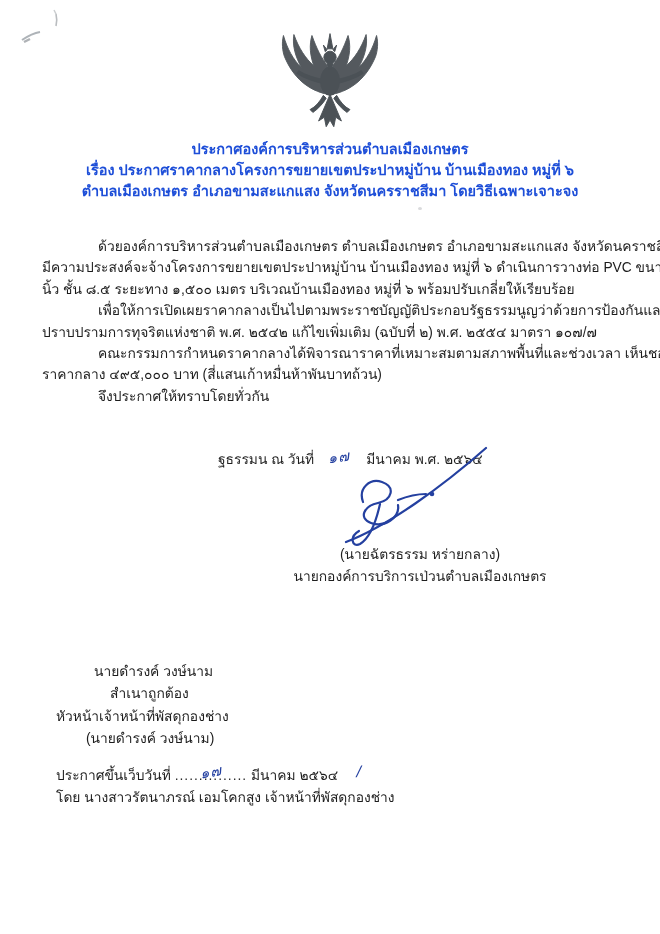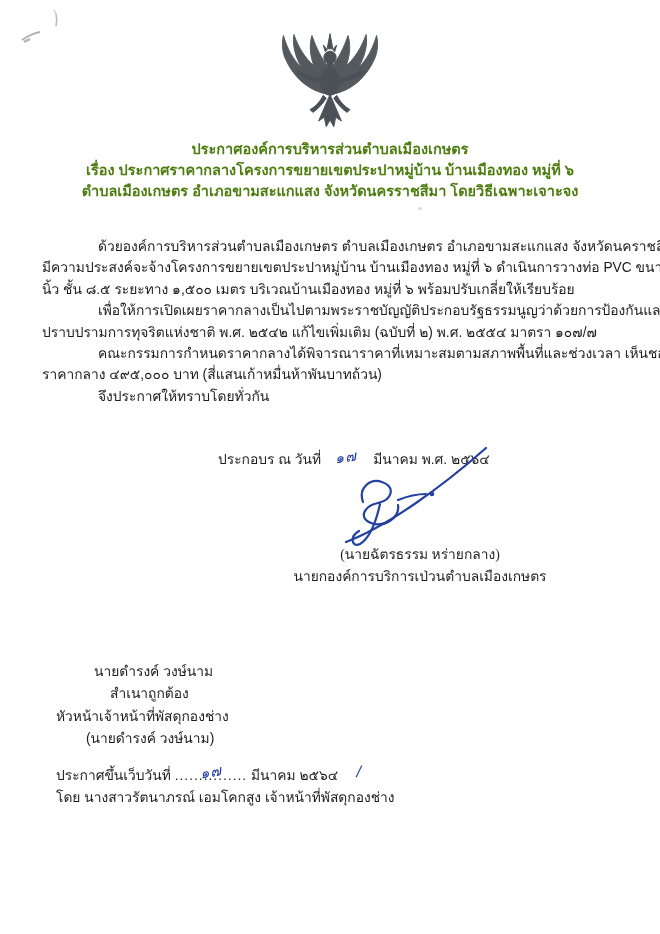--- a/index.html
+++ b/index.html
@@ -16,21 +16,21 @@
   
   .pencil-mark{position:absolute;left:16px;top:4px;}
 
   
   .emblem{position:absolute;left:268px;top:26px;width:124px;height:114px;}
 
   
   .title-block{
     position:absolute;top:139px;left:0;right:0;
     text-align:center;font-weight:700;font-size:14.5px;line-height:21px;
-    color:#4d7c0f;
+    color:#1d4ed8;
   }
   .title-block div{white-space:nowrap;}
 
   
   .body-block{
     position:absolute;top:236px;left:42px;right:26px;
     font-size:13.8px;line-height:21.4px;color:#1c1c1c;
   }
   .body-block .line{white-space:nowrap;}
   .body-block .indent{text-indent:56px;}
@@ -50,21 +50,21 @@
     transform:rotate(-8deg) translateY(-2px);
     letter-spacing:1px;
   }
   .date-line .hand{margin-right:16px;}
 
   
   .signature{position:absolute;left:318px;top:444px;width:175px;height:108px;}
 
   .signer-block{
     position:absolute;top:544px;left:253px;width:334px;
-    text-align:center;font-size:13.8px;line-height:22px;white-space:nowrap;font-family:Liberation Serif, serif;
+    text-align:center;font-size:13.8px;line-height:22px;white-space:nowrap;
   }
 
   
   .cert-block{
     position:absolute;top:661px;left:56px;
     font-size:13.8px;line-height:22.3px;color:#1c1c1c;
   }
   .cert-block .line{white-space:nowrap;}
   .cert-heading{padding-left:54px;}
   .cert-name{padding-left:38px;}
@@ -134,21 +134,21 @@
     <div class="line">มีความประสงค์จะจ้างโครงการขยายเขตประปาหมู่บ้าน  บ้านเมืองทอง หมู่ที่ ๖   ดำเนินการวางท่อ PVC ขนาด ๓</div>
     <div class="line">นิ้ว ชั้น ๘.๕ ระยะทาง ๑,๕๐๐ เมตร บริเวณบ้านเมืองทอง หมู่ที่ ๖ พร้อมปรับเกลี่ยให้เรียบร้อย</div>
     <div class="line indent">เพื่อให้การเปิดเผยราคากลางเป็นไปตามพระราชบัญญัติประกอบรัฐธรรมนูญว่าด้วยการป้องกันและ</div>
     <div class="line">ปราบปรามการทุจริตแห่งชาติ พ.ศ. ๒๕๔๒ แก้ไขเพิ่มเติม (ฉบับที่ ๒) พ.ศ. ๒๕๕๔ มาตรา ๑๐๗/๗</div>
     <div class="line indent">คณะกรรมการกำหนดราคากลางได้พิจารณาราคาที่เหมาะสมตามสภาพพื้นที่และช่วงเวลา เห็นชอบ</div>
     <div class="line">ราคากลาง  ๔๙๕,๐๐๐ บาท  (สี่แสนเก้าหมื่นห้าพันบาทถ้วน)</div>
     <div class="line closing">จึงประกาศให้ทราบโดยทั่วกัน</div>
   </div>
 
   <div class="date-line">
-    <span class="seg">ประกอบร ณ  วันที่</span>
+    <span class="seg">ฐธรรมน ณ  วันที่</span>
     <span class="hand">๑๗</span>
     <span class="seg">มีนาคม  พ.ศ. ๒๕๖๔</span>
   </div>
 
   <svg class="signature" viewBox="0 0 175 108">
     <g fill="none" stroke="#2440a0" stroke-width="2.2" stroke-linecap="round">
 
       <path d="M28 98 C70 82 125 42 168 4"></path>
 
       <path d="M45 58 C40 44 52 34 64 38 C78 43 74 56 60 59 C46 62 40 74 53 79 C66 84 82 74 80 61"></path>

